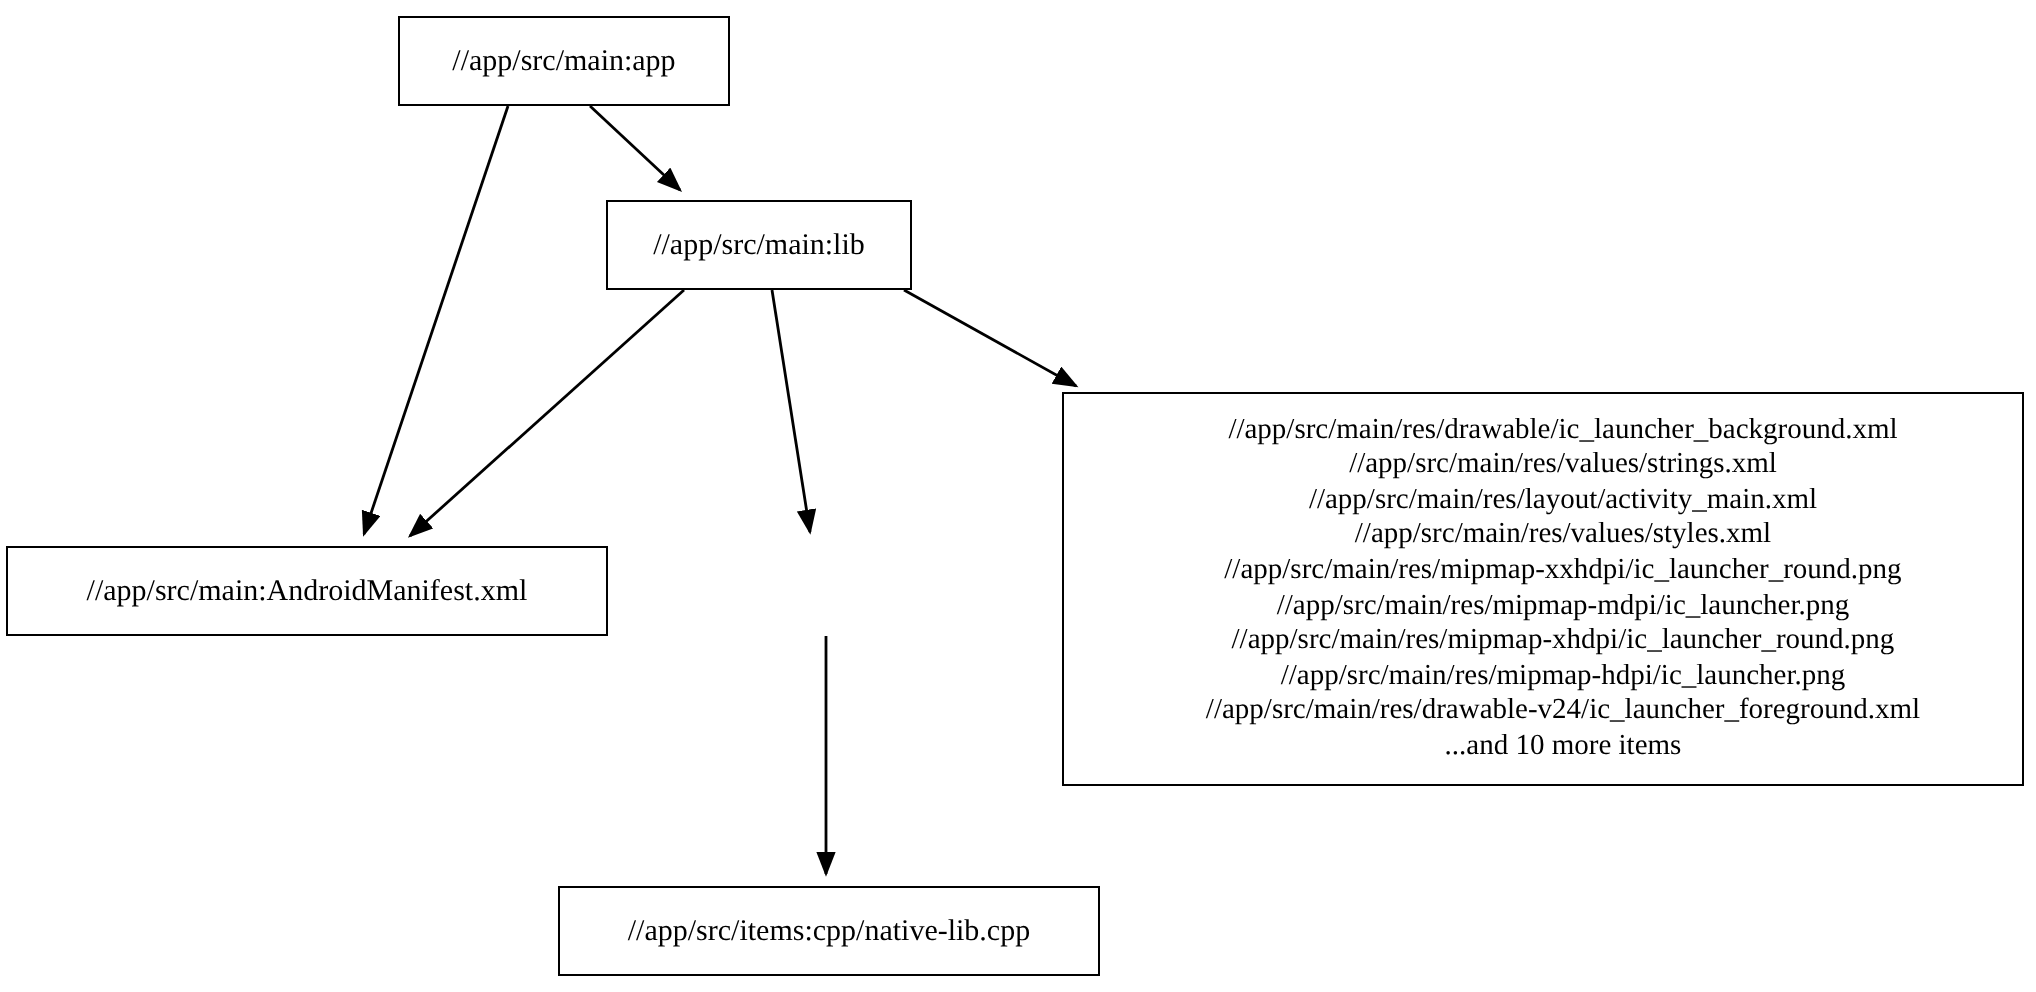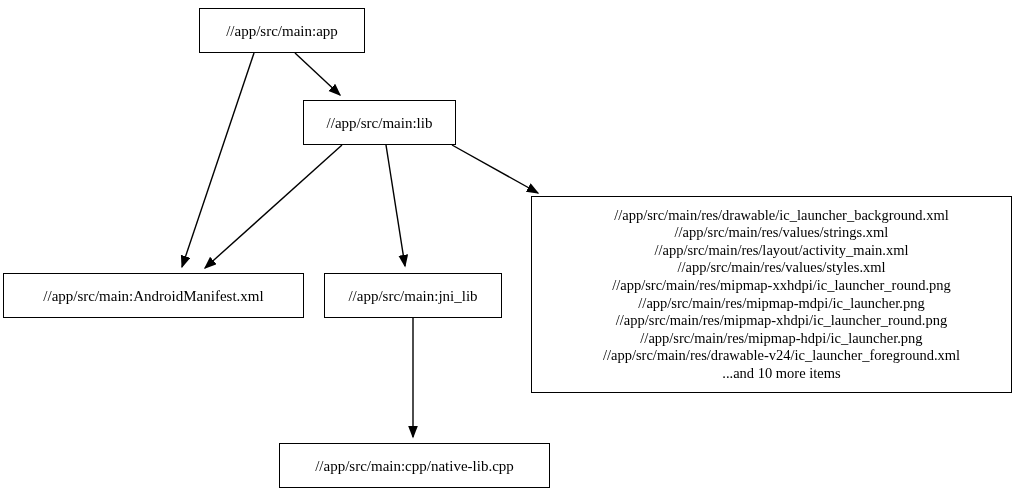--- a/index.html
+++ b/index.html
@@ -85,34 +85,31 @@
   </div>
 
   <div class="node" style="left:3px; top:273px; width:301px; height:45px;">
     <span>//app/src/main:AndroidManifest.xml</span>
   </div>
 
   <div class="node" style="left:303px; top:100px; width:153px; height:45px;">
     <span>//app/src/main:lib</span>
   </div>
 
-  <div class="node" style="left:324px; top:273px; width:178px; height:45px;">
-    <span>//app/src/main:jni_lib</span>
-  </div>
 
   <div class="node node-multiline" style="left:531px; top:196px; width:481px; height:197px;padding-left:20px;">
     <span>//app/src/main/res/drawable/ic_launcher_background.xml
 //app/src/main/res/values/strings.xml
 //app/src/main/res/layout/activity_main.xml
 //app/src/main/res/values/styles.xml
 //app/src/main/res/mipmap-xxhdpi/ic_launcher_round.png
 //app/src/main/res/mipmap-mdpi/ic_launcher.png
 //app/src/main/res/mipmap-xhdpi/ic_launcher_round.png
 //app/src/main/res/mipmap-hdpi/ic_launcher.png
 //app/src/main/res/drawable-v24/ic_launcher_foreground.xml
 ...and 10 more items</span>
   </div>
 
   <div class="node" style="left:279px; top:443px; width:271px; height:45px;">
-    <span>//app/src/main:cpp/native-lib.cpp</span>
+    <span>//app/src/items:cpp/native-lib.cpp</span>
   </div>
 
 </div>
 
 </body></html>

